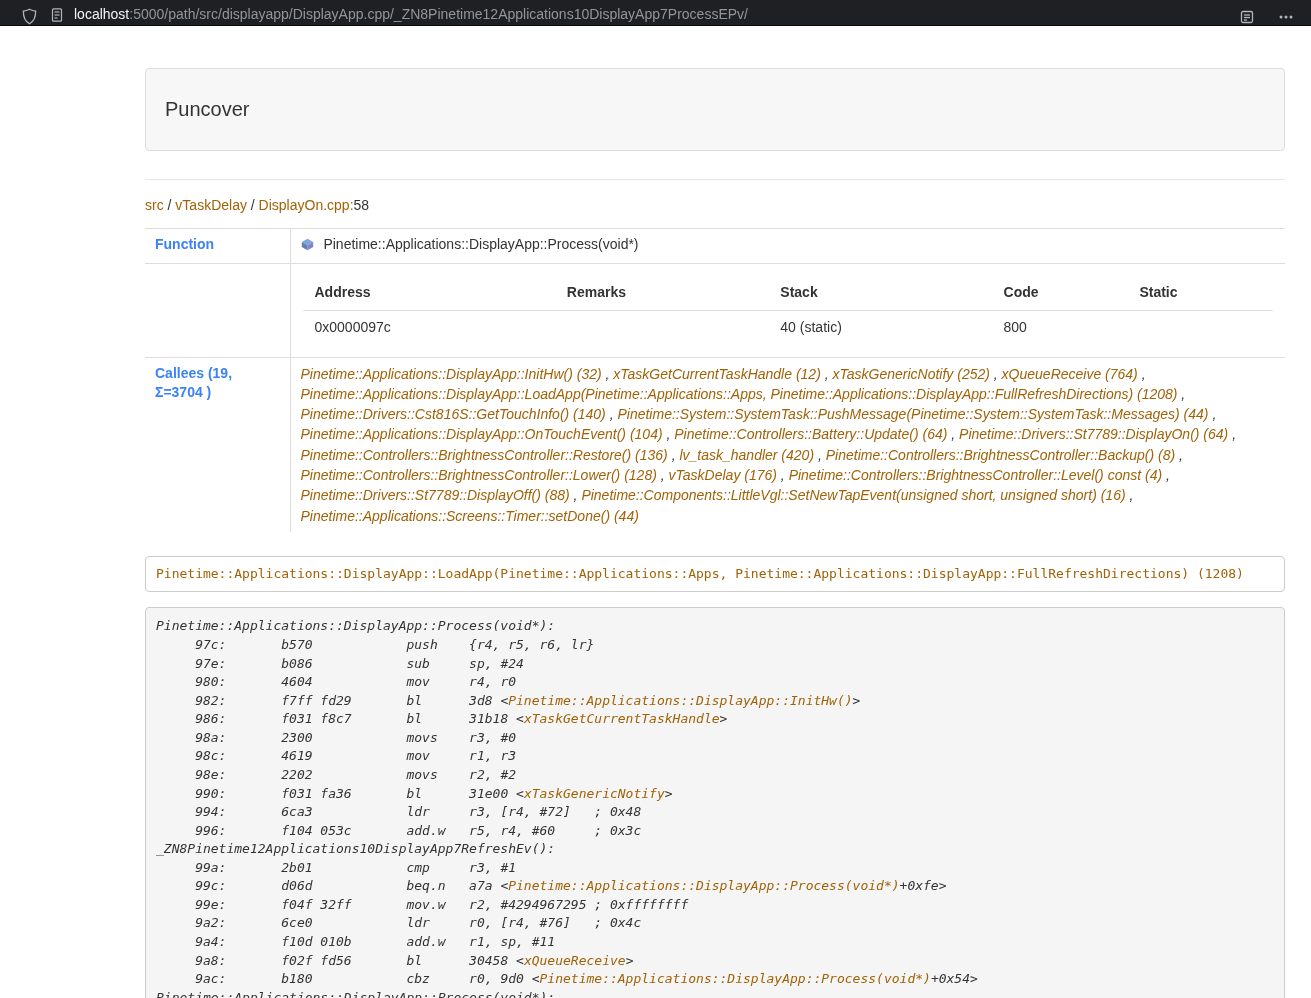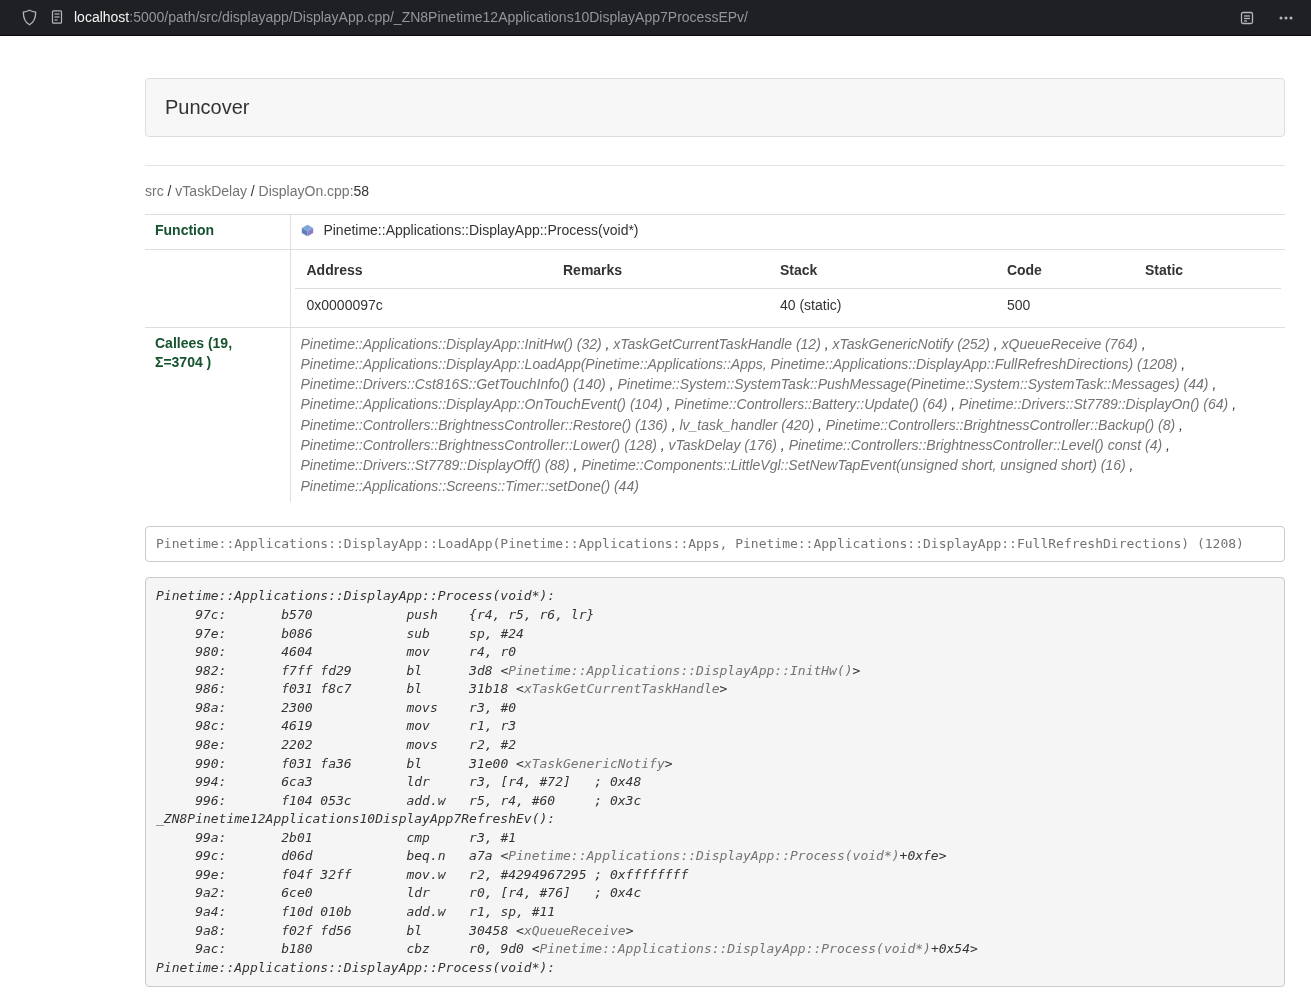--- a/index.html
+++ b/index.html
@@ -6,71 +6,71 @@
   * { box-sizing: border-box; }
   html, body { height: 100%; overflow: hidden; }
   body {
     margin: 0;
     background: #ffffff;
     color: #333;
     font-family: "Liberation Sans", "DejaVu Sans", sans-serif;
     font-size: 14px;
     line-height: 1.42857;
   }
-  a { color: #737373; text-decoration: none; cursor: pointer; }
+  a { color: #a16207; text-decoration: none; cursor: pointer; }
 
   
   .topbar {
-    height: 36px;
+    height: 26px;
     background: #1f2024;
     border-bottom: 1px solid #0a0a0c;
     display: flex;
-    align-items: center;
+    align-items: flex-end;
     padding: 0 12px;
   }
   .tp-shield { display: flex; margin: 0 11px 0 9px; }
   .urlbox { display: flex; align-items: center; gap: 9px; flex: 1; min-width: 0; }
   .url-text { white-space: nowrap; overflow: hidden; font-size: 14px; }
   .url-host { color: #f4f4f6; }
   .url-path { color: #94949b; }
   .topbar-right { display: flex; align-items: center; gap: 22px; margin-left: 14px; padding-right: 4px; }
   .tb-icon { display: flex; }
 
   
   .container { margin: 0 26px 0 145px; }
 
   .title-panel {
     margin-top: 42px;
     background: #f7f7f7;
     border: 1px solid #ddd;
     border-radius: 4px;
-    padding: 14px 19px;
+    padding: 26px 19px;
   }
   .title-panel .page-title { font-size: 20px; font-weight: 500; color: #333; }
 
   hr.sep { border: 0; border-top: 1px solid #e5e5e5; margin: 28px 0 16px; }
 
   .breadcrumb { margin-bottom: 12px; }
   .crumb-sep { color: #333; }
 
   table.symbol { width: 100%; border-collapse: collapse; }
   table.symbol > tbody > tr > th,
   table.symbol > tbody > tr > td {
     border-top: 1px solid #ddd;
     padding: 6px 10px;
     text-align: left;
     vertical-align: top;
   }
   table.symbol > tbody > tr > th {
     width: 145px;
     border-right: 1px solid #ddd;
     font-weight: bold;
-    color: #14532d;
-  }
-  td.stats-cell { padding: 4px !important; margin-top: 35px; }
+    color: #3b82f6;
+  }
+  td.stats-cell { padding: 12px !important; margin-top: 35px; }
 
   table.stats { width: 100%; border-collapse: collapse; table-layout: fixed; }
   table.stats th, table.stats td { text-align: left; padding: 7px 12px; }
   table.stats thead th { font-weight: bold; border-bottom: 1px solid #ddd; }
 
   .fn-icon { display: inline-block; vertical-align: -2px; margin-right: 6px; }
 
   .callees { line-height: 1.45; font-style: italic; }
   .callee-sep { color: #333; }
 
@@ -183,21 +183,21 @@
                   <th>Stack</th>
                   <th>Code</th>
                   <th>Static</th>
                 </tr>
             </thead>
             <tbody>
               <tr>
                   <td>0x0000097c</td>
                   <td></td>
                   <td>40 (static)</td>
-                  <td>500</td>
+                  <td>800</td>
                   <td></td>
                 </tr>
             </tbody>
           </table>
         </td>
       </tr>
       <tr>
         <th>Callees (19, Σ=3704 )</th>
         <td class="callees"><a href="#">Pinetime::Applications::DisplayApp::InitHw() (32)</a><span class="callee-sep"> , </span><a href="#">xTaskGetCurrentTaskHandle (12)</a><span class="callee-sep"> , </span><a href="#">xTaskGenericNotify (252)</a><span class="callee-sep"> , </span><a href="#">xQueueReceive (764)</a><span class="callee-sep"> , </span><a href="#">Pinetime::Applications::DisplayApp::LoadApp(Pinetime::Applications::Apps, Pinetime::Applications::DisplayApp::FullRefreshDirections) (1208)</a><span class="callee-sep"> , </span><a href="#">Pinetime::Drivers::Cst816S::GetTouchInfo() (140)</a><span class="callee-sep"> , </span><a href="#">Pinetime::System::SystemTask::PushMessage(Pinetime::System::SystemTask::Messages) (44)</a><span class="callee-sep"> , </span><a href="#">Pinetime::Applications::DisplayApp::OnTouchEvent() (104)</a><span class="callee-sep"> , </span><a href="#">Pinetime::Controllers::Battery::Update() (64)</a><span class="callee-sep"> , </span><a href="#">Pinetime::Drivers::St7789::DisplayOn() (64)</a><span class="callee-sep"> , </span><a href="#">Pinetime::Controllers::BrightnessController::Restore() (136)</a><span class="callee-sep"> , </span><a href="#">lv_task_handler (420)</a><span class="callee-sep"> , </span><a href="#">Pinetime::Controllers::BrightnessController::Backup() (8)</a><span class="callee-sep"> , </span><a href="#">Pinetime::Controllers::BrightnessController::Lower() (128)</a><span class="callee-sep"> , </span><a href="#">vTaskDelay (176)</a><span class="callee-sep"> , </span><a href="#">Pinetime::Controllers::BrightnessController::Level() const (4)</a><span class="callee-sep"> , </span><a href="#">Pinetime::Drivers::St7789::DisplayOff() (88)</a><span class="callee-sep"> , </span><a href="#">Pinetime::Components::LittleVgl::SetNewTapEvent(unsigned short, unsigned short) (16)</a><span class="callee-sep"> , </span><a href="#">Pinetime::Applications::Screens::Timer::setDone() (44)</a></td>
       </tr>

